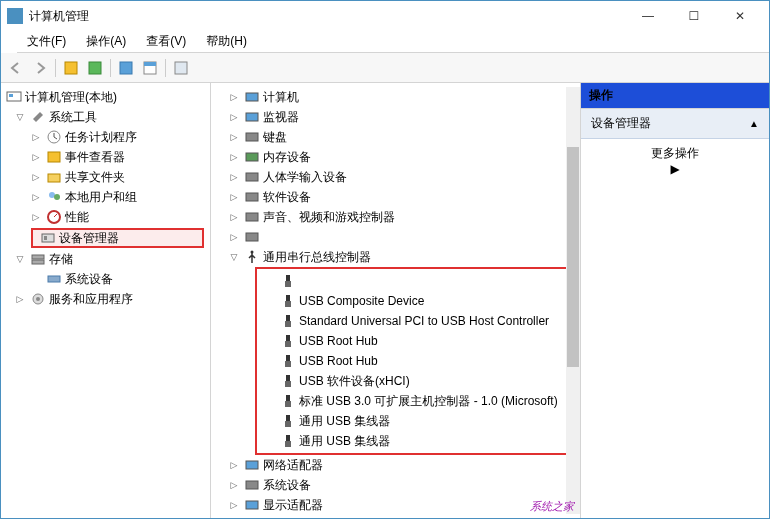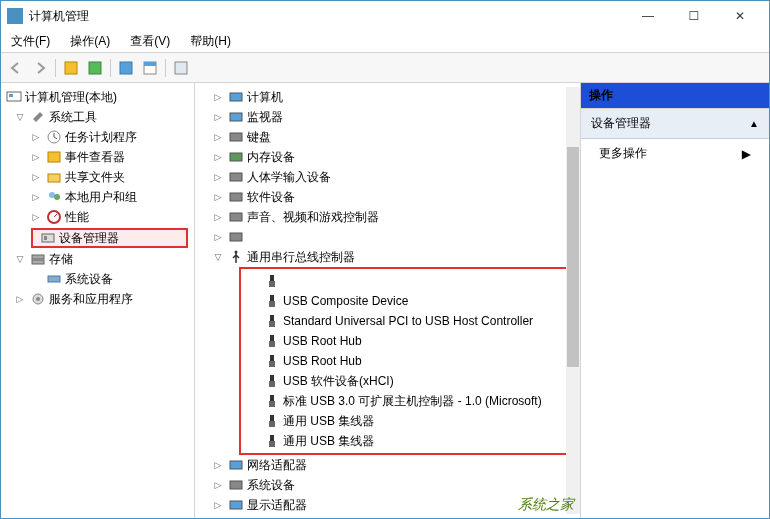--- a/index.html
+++ b/index.html
@@ -1,41 +1,41 @@
 <!DOCTYPE html>
 <html><head>
 <meta charset="utf-8">
 <style>
 * { margin: 0; padding: 0; box-sizing: border-box; font-family: "Segoe UI", "Microsoft YaHei", sans-serif; font-size: 12px; }
 body { width: 770px; height: 519px; background: #fff; border: 1px solid #4a90c0; display: flex; flex-direction: column; }
 .titlebar { height: 30px; display: flex; align-items: center; padding: 0 6px; }
 .titlebar .app-icon { width: 16px; height: 16px; background: #4a90c0; margin-right: 6px; }
 .titlebar .title { flex: 1; }
 .titlebar .win-btn { width: 46px; height: 28px; display: flex; align-items: center; justify-content: center; color: #333; }
-.menubar { height: 22px; display: flex; align-items: center; padding: 0 6px; gap: 12px; border-bottom: 1px solid #d4d4d4; }
+.menubar { height: 22px; display: flex; align-items: center; padding: 0 6px; gap: 12px; border-bottom: 1px solid #d4d4d4; margin-left: 16px; }
 .menubar span { padding: 2px 4px; }
 .toolbar { height: 30px; display: flex; align-items: center; padding: 0 4px; gap: 2px; border-bottom: 1px solid #d4d4d4; background: #f7f7f7; }
 .tool-btn { width: 22px; height: 22px; display: flex; align-items: center; justify-content: center; border: 1px solid transparent; }
 .tool-sep { width: 1px; height: 18px; background: #ccc; margin: 0 2px; }
 .content { flex: 1; display: flex; overflow: hidden; }
-.left-pane { width: 194px; border-right: 1px solid #d4d4d4; overflow: auto; padding: 4px 0; }
+.left-pane { width: 210px; border-right: 1px solid #d4d4d4; overflow: auto; padding: 4px 0; }
 .mid-pane { flex: 1; border-right: 1px solid #d4d4d4; overflow: auto; padding: 4px 0; position: relative; }
 .right-pane { width: 188px; display: flex; flex-direction: column; }
 .right-header { background: #1d4ed8; border-bottom: 1px solid #d4d4d4; padding: 4px 8px; font-weight: bold; }
 .right-section { background: #e8eef6; border-bottom: 1px solid #c5d3e6; padding: 6px 10px; display: flex; align-items: center; justify-content: space-between; }
 .right-section .arrow { font-size: 10px; }
-.right-item { padding: 6px 18px; display: flex; justify-content: space-between; align-items: center; }
+.right-item { padding: 6px 18px; display: flex; justify-content: space-between; align-items: center; flex-direction: column; }
 .tree-row { display: flex; align-items: center; height: 20px; padding: 0 4px; white-space: nowrap; cursor: default; }
 .tree-toggle { width: 14px; height: 14px; display: inline-flex; align-items: center; justify-content: center; color: #666; font-size: 9px; }
 .tree-icon { width: 16px; height: 16px; margin: 0 3px; display: inline-flex; align-items: center; justify-content: center; }
 .left-pane .highlight { border: 2px solid #e03030; background: #fcecec; margin: 1px 6px 1px 30px; padding: 0 4px; }
 .mid-pane .usb-box { border: 2px solid #e03030; margin: 0 12px 0 44px; padding: 2px 0; }
 .scrollbar { position: absolute; right: 0; top: 4px; bottom: 4px; width: 14px; background: #f0f0f0; }
 .scroll-thumb { position: absolute; left: 1px; width: 12px; background: #c2c2c2; }
-.watermark { position: absolute; right: 6px; bottom: 4px; color: #4d7c0f; font-size: 14px; font-style: italic; pointer-events: none; }
+.watermark { position: absolute; right: 6px; bottom: 4px; color: #a21caf; font-size: 11px; font-style: italic; pointer-events: none; }
 svg { display: block; }
 </style>
 </head>
 <body>
 
 <div class="titlebar">
   <span class="app-icon"></span>
   <span class="title">计算机管理</span>
   <div class="win-btn">—</div>
   <div class="win-btn">☐</div>

